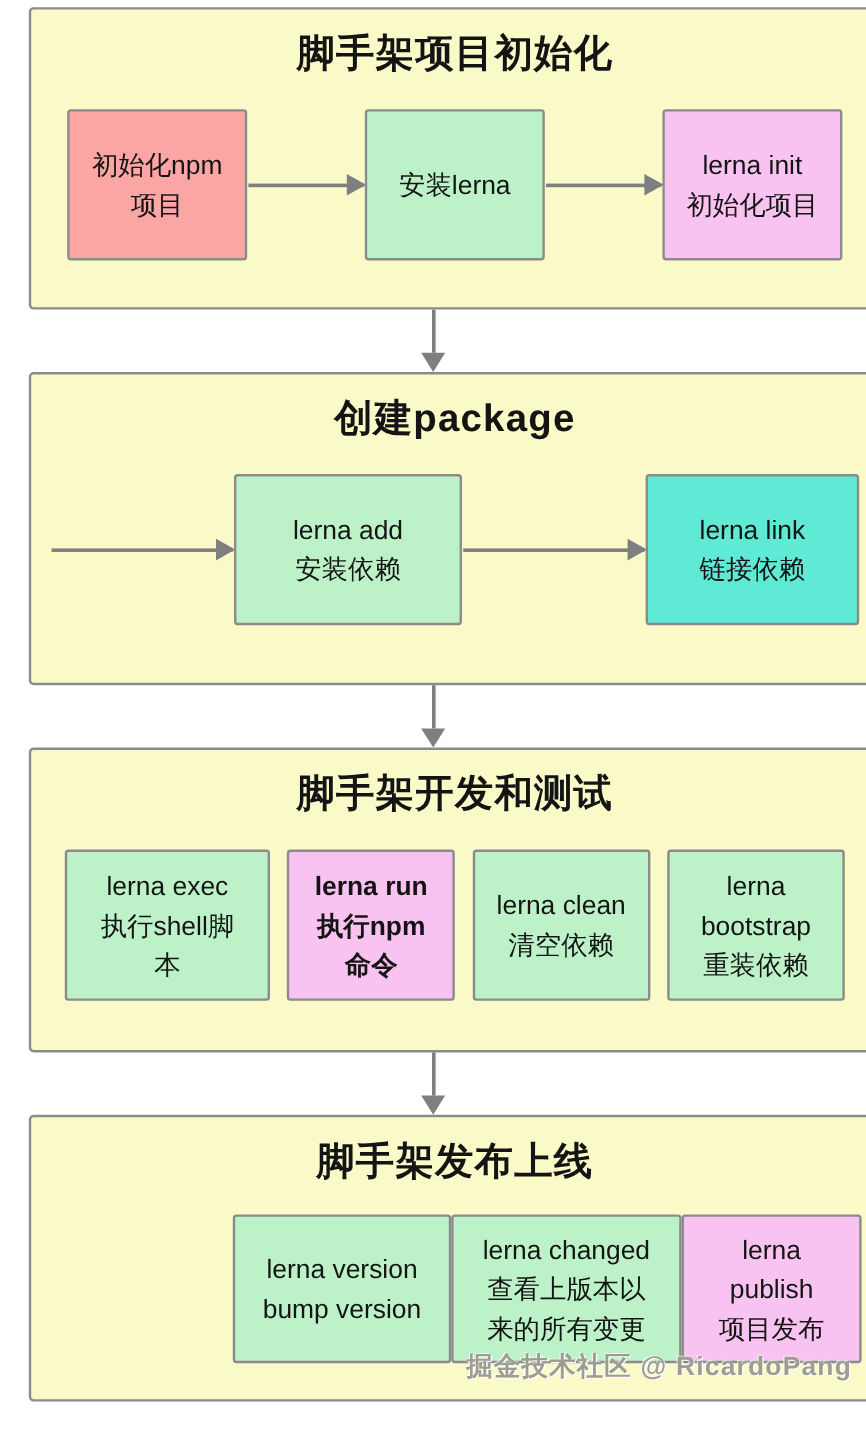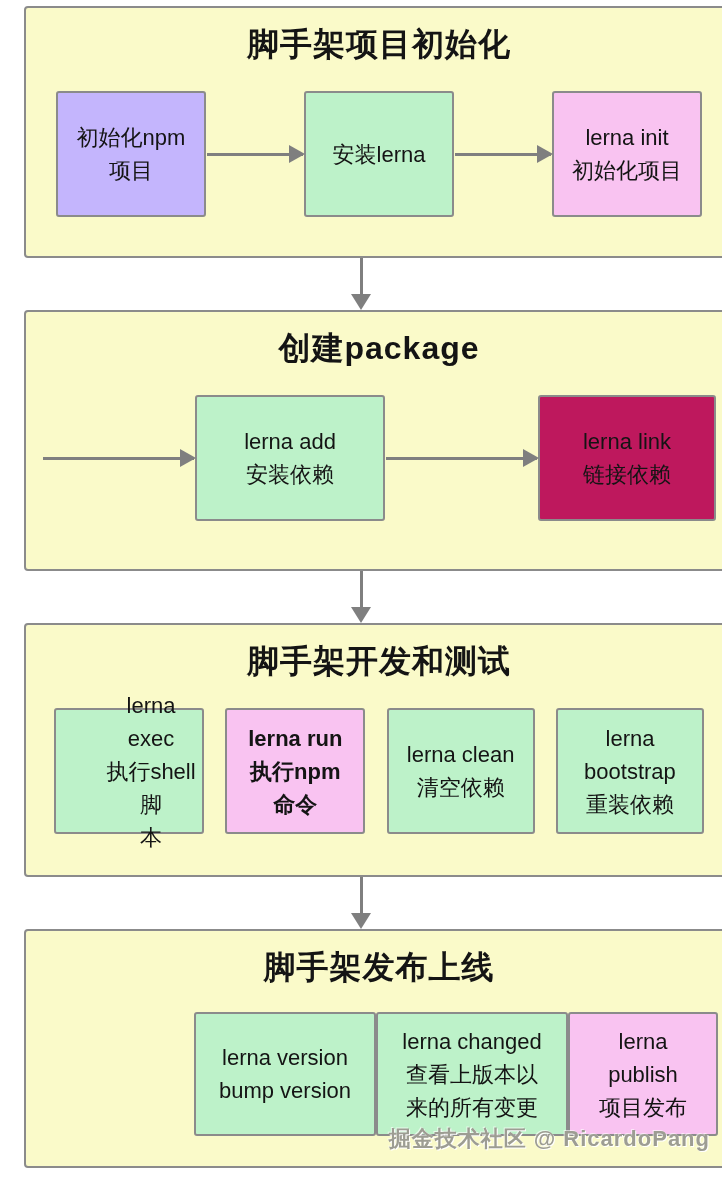--- a/index.html
+++ b/index.html
@@ -68,21 +68,21 @@
     line-height: 1.5;
     white-space: pre-line;
     padding: 2px 4px;
     color: var(--text);
     flex: 0 0 auto;
   }
   .row-1 .node { width: 150px; }
   .row-2 .node-a { width: 178px; }
   .row-2 .node-b { width: 190px; }
   .row-2 .node-c { width: 178px; }
-  .row-3 .node-a { width: 150px; padding-left: 48px; }
+  .row-3 .node-a { width: 171px; }
   .row-3 .node-b { width: 140px; }
   .row-3 .node-c { width: 148px; }
   .row-3 .node-d { width: 148px; }
   .row-4 .node { height: 124px; }
   .row-4 .node-a { width: 182px; }
   .row-4 .node-b { width: 192px; }
   .row-4 .node-c { width: 152px; }
   .row-4 .node-d { width: 150px; }
   .h-arrow {
     flex: 1 1 auto;
@@ -137,42 +137,42 @@
   }
 </style>
 </head>
 <body>
 
 <div class="canvas">
 
   <div class="panel panel-1">
     <div class="panel-title">脚手架项目初始化</div>
     <div class="row row-1">
-      <div class="node" style="background: #c4b5fd;">初始化npm
+      <div class="node" style="background: #fca5a5;">初始化npm
 项目</div>
       <div class="h-arrow"></div>
       <div class="node" style="background: rgb(189, 242, 201);">安装lerna</div>
       <div class="h-arrow"></div>
       <div class="node" style="background: rgb(249, 195, 241);">lerna init
 初始化项目</div>
     </div>
   </div>
 
   <div class="gap">
     <div class="v-arrow"></div>
   </div>
 
   <div class="panel panel-2">
     <div class="panel-title">创建package</div>
     <div class="row row-2">
       <div class="h-arrow"></div>
       <div class="node node-b" style="background: rgb(189, 242, 201);">lerna add
 安装依赖</div>
       <div class="h-arrow"></div>
-      <div class="node node-c" style="background: #be185d;">lerna link
+      <div class="node node-c" style="background: #5eead4;">lerna link
 链接依赖</div>
     </div>
   </div>
 
   <div class="gap">
     <div class="v-arrow"></div>
   </div>
 
   <div class="panel panel-3">
     <div class="panel-title">脚手架开发和测试</div>

